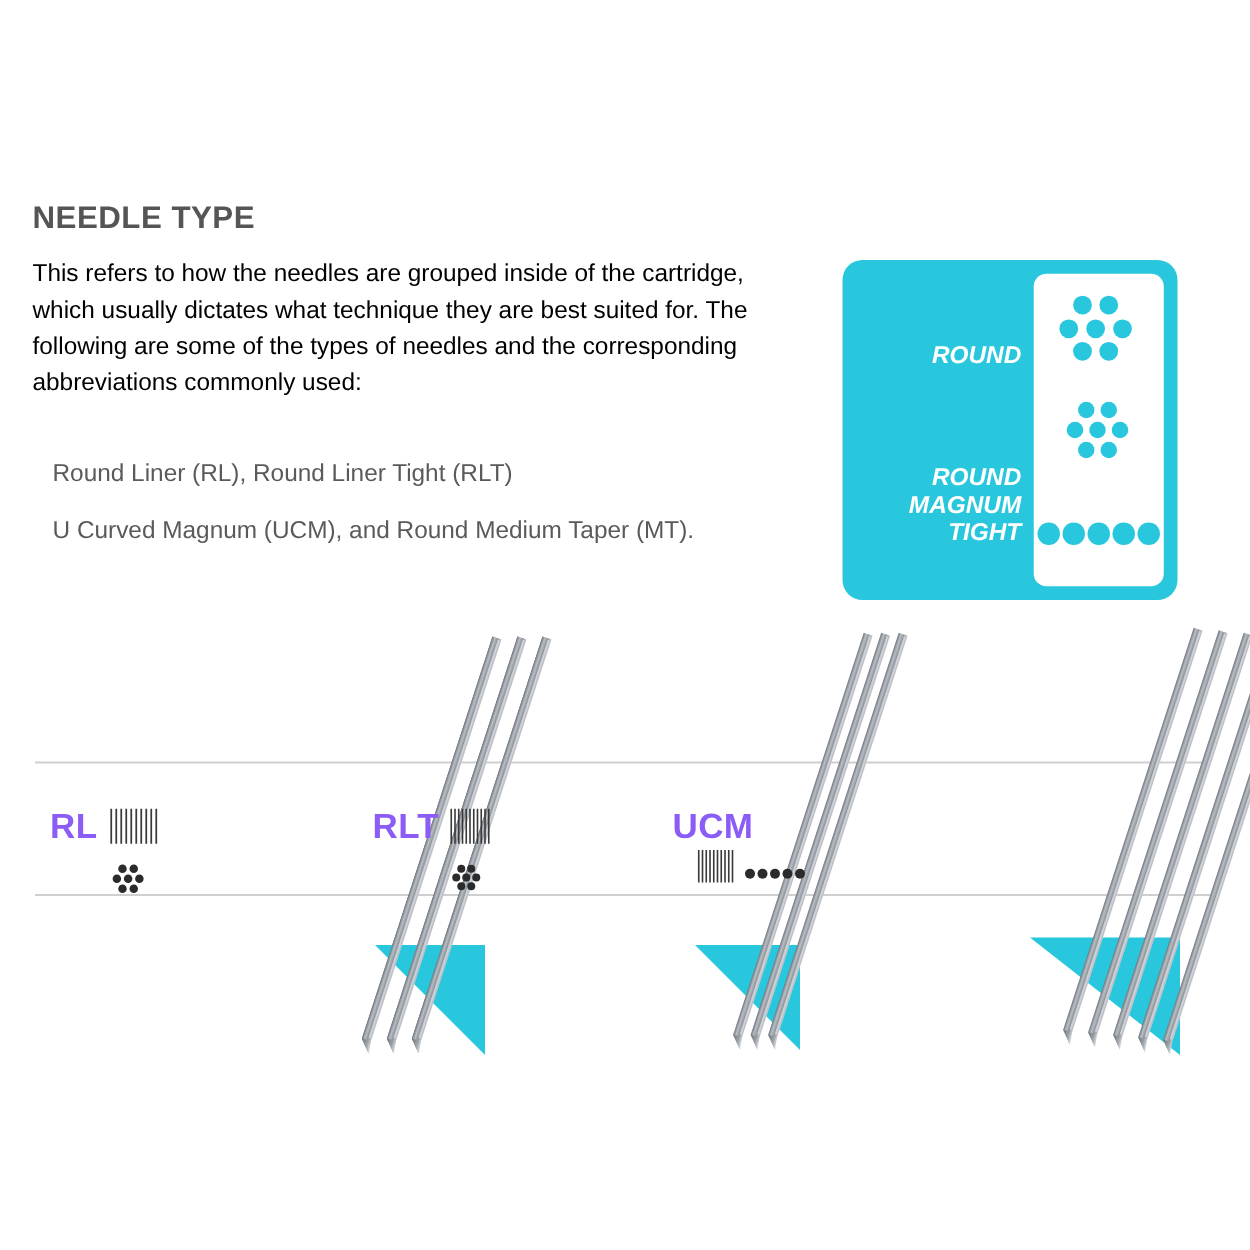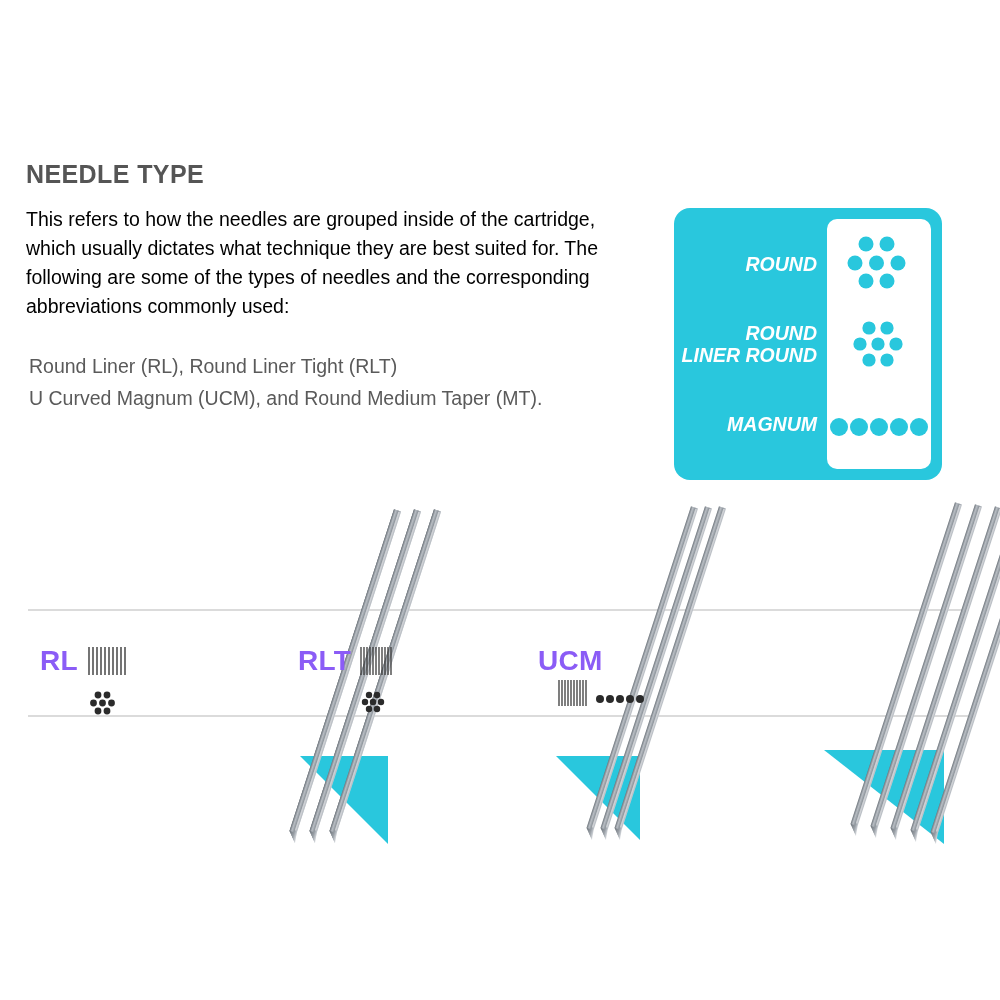--- a/index.html
+++ b/index.html
@@ -36,21 +36,21 @@
     color: #000000;
     margin: 0;
   }
   .para-gap {
     height: 28px;
   }
   .abbr-line {
     font-size: 19.5px;
     line-height: 29px;
     color: #5a5a5a;
-    margin: 3px;
+    margin: 16px;
   }
 
   
   #legend-card {
     position: absolute;
     left: 674px;
     top: 208px;
     width: 268px;
     height: 272px;
     background: #29c7dd;
@@ -146,24 +146,21 @@
 </div>
 
 <div id="legend-card">
 
   <div id="legend-labels">
     <div class="legend-row-labels">
       <div class="legend-label">ROUND</div>
     </div>
     <div class="legend-row-labels">
       <div class="legend-label">ROUND</div>
-      <div class="legend-label">LINER ROUND</div>
-    </div>
-    <div class="legend-row-labels">
-      <div class="legend-label">MAGNUM</div>
+      <div class="legend-label">MAGNUM TIGHT</div>
     </div>
   </div>
 
   <div id="legend-patterns">
 
     <div class="pattern-cell">
       <svg width="74" height="62" viewBox="0 0 74 62">
         <g fill="#29c7dd">
           <circle cx="24" cy="14" r="7.5"></circle>
           <circle cx="45" cy="14" r="7.5"></circle>

